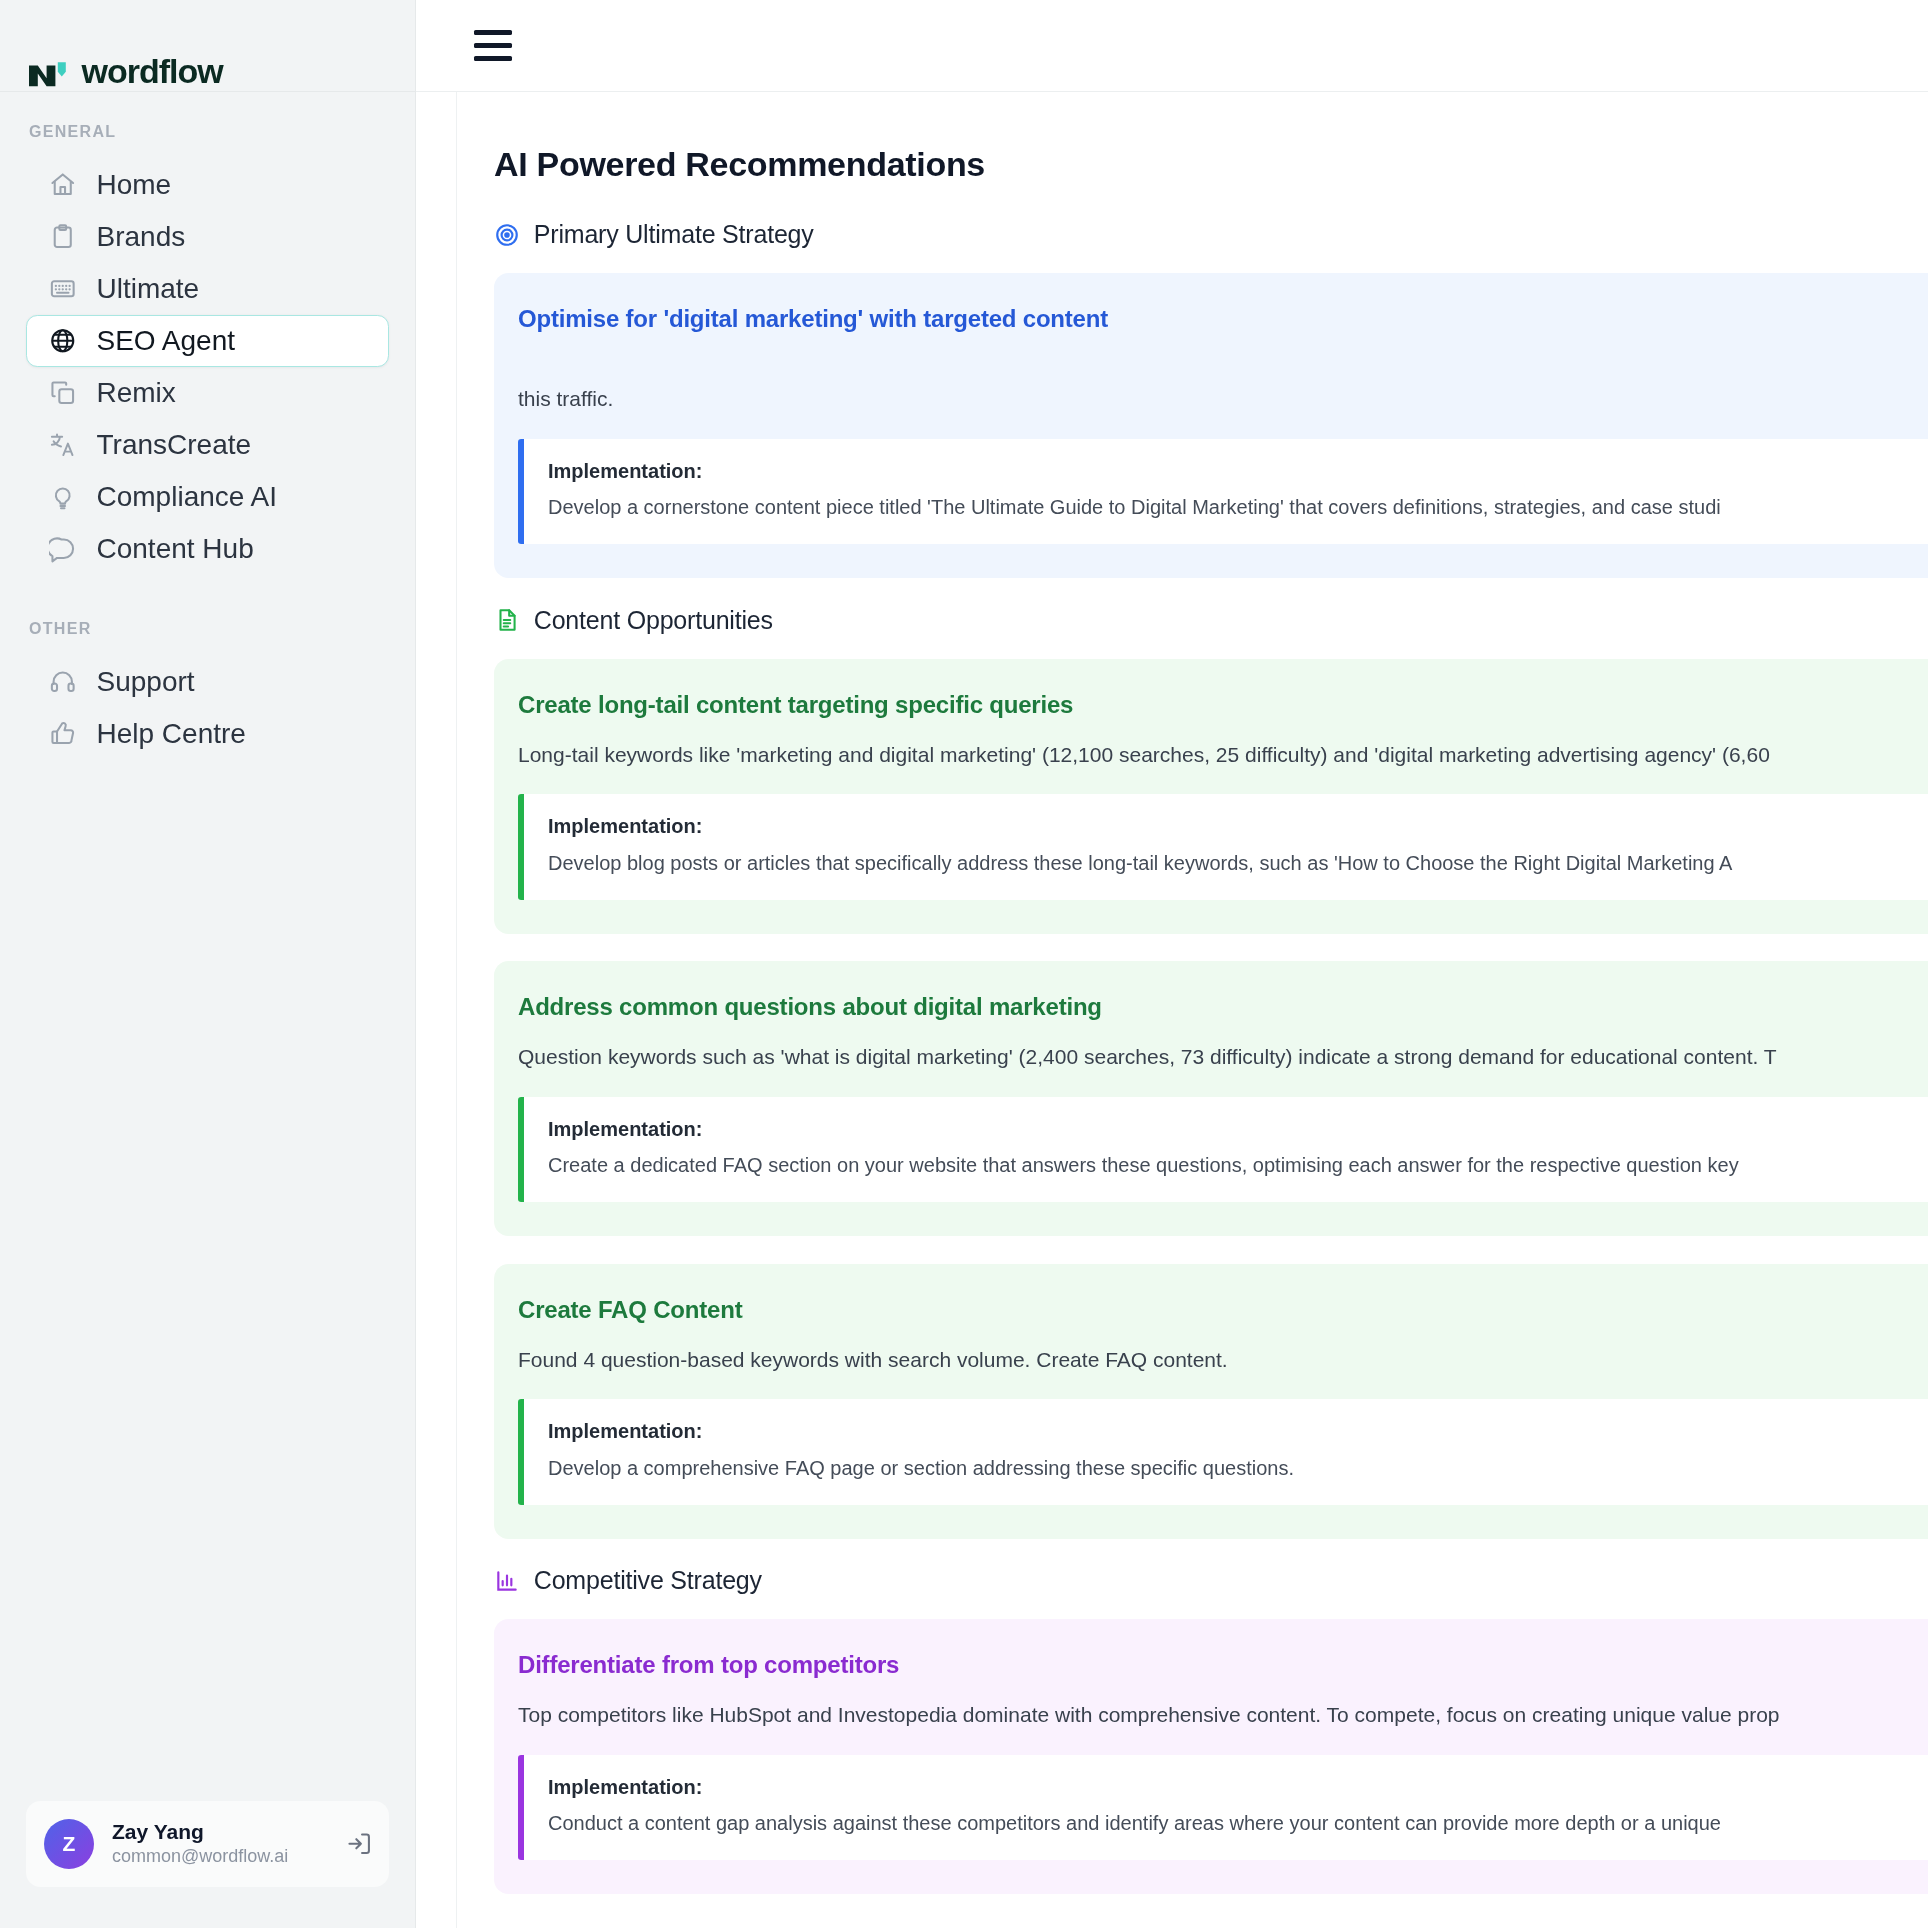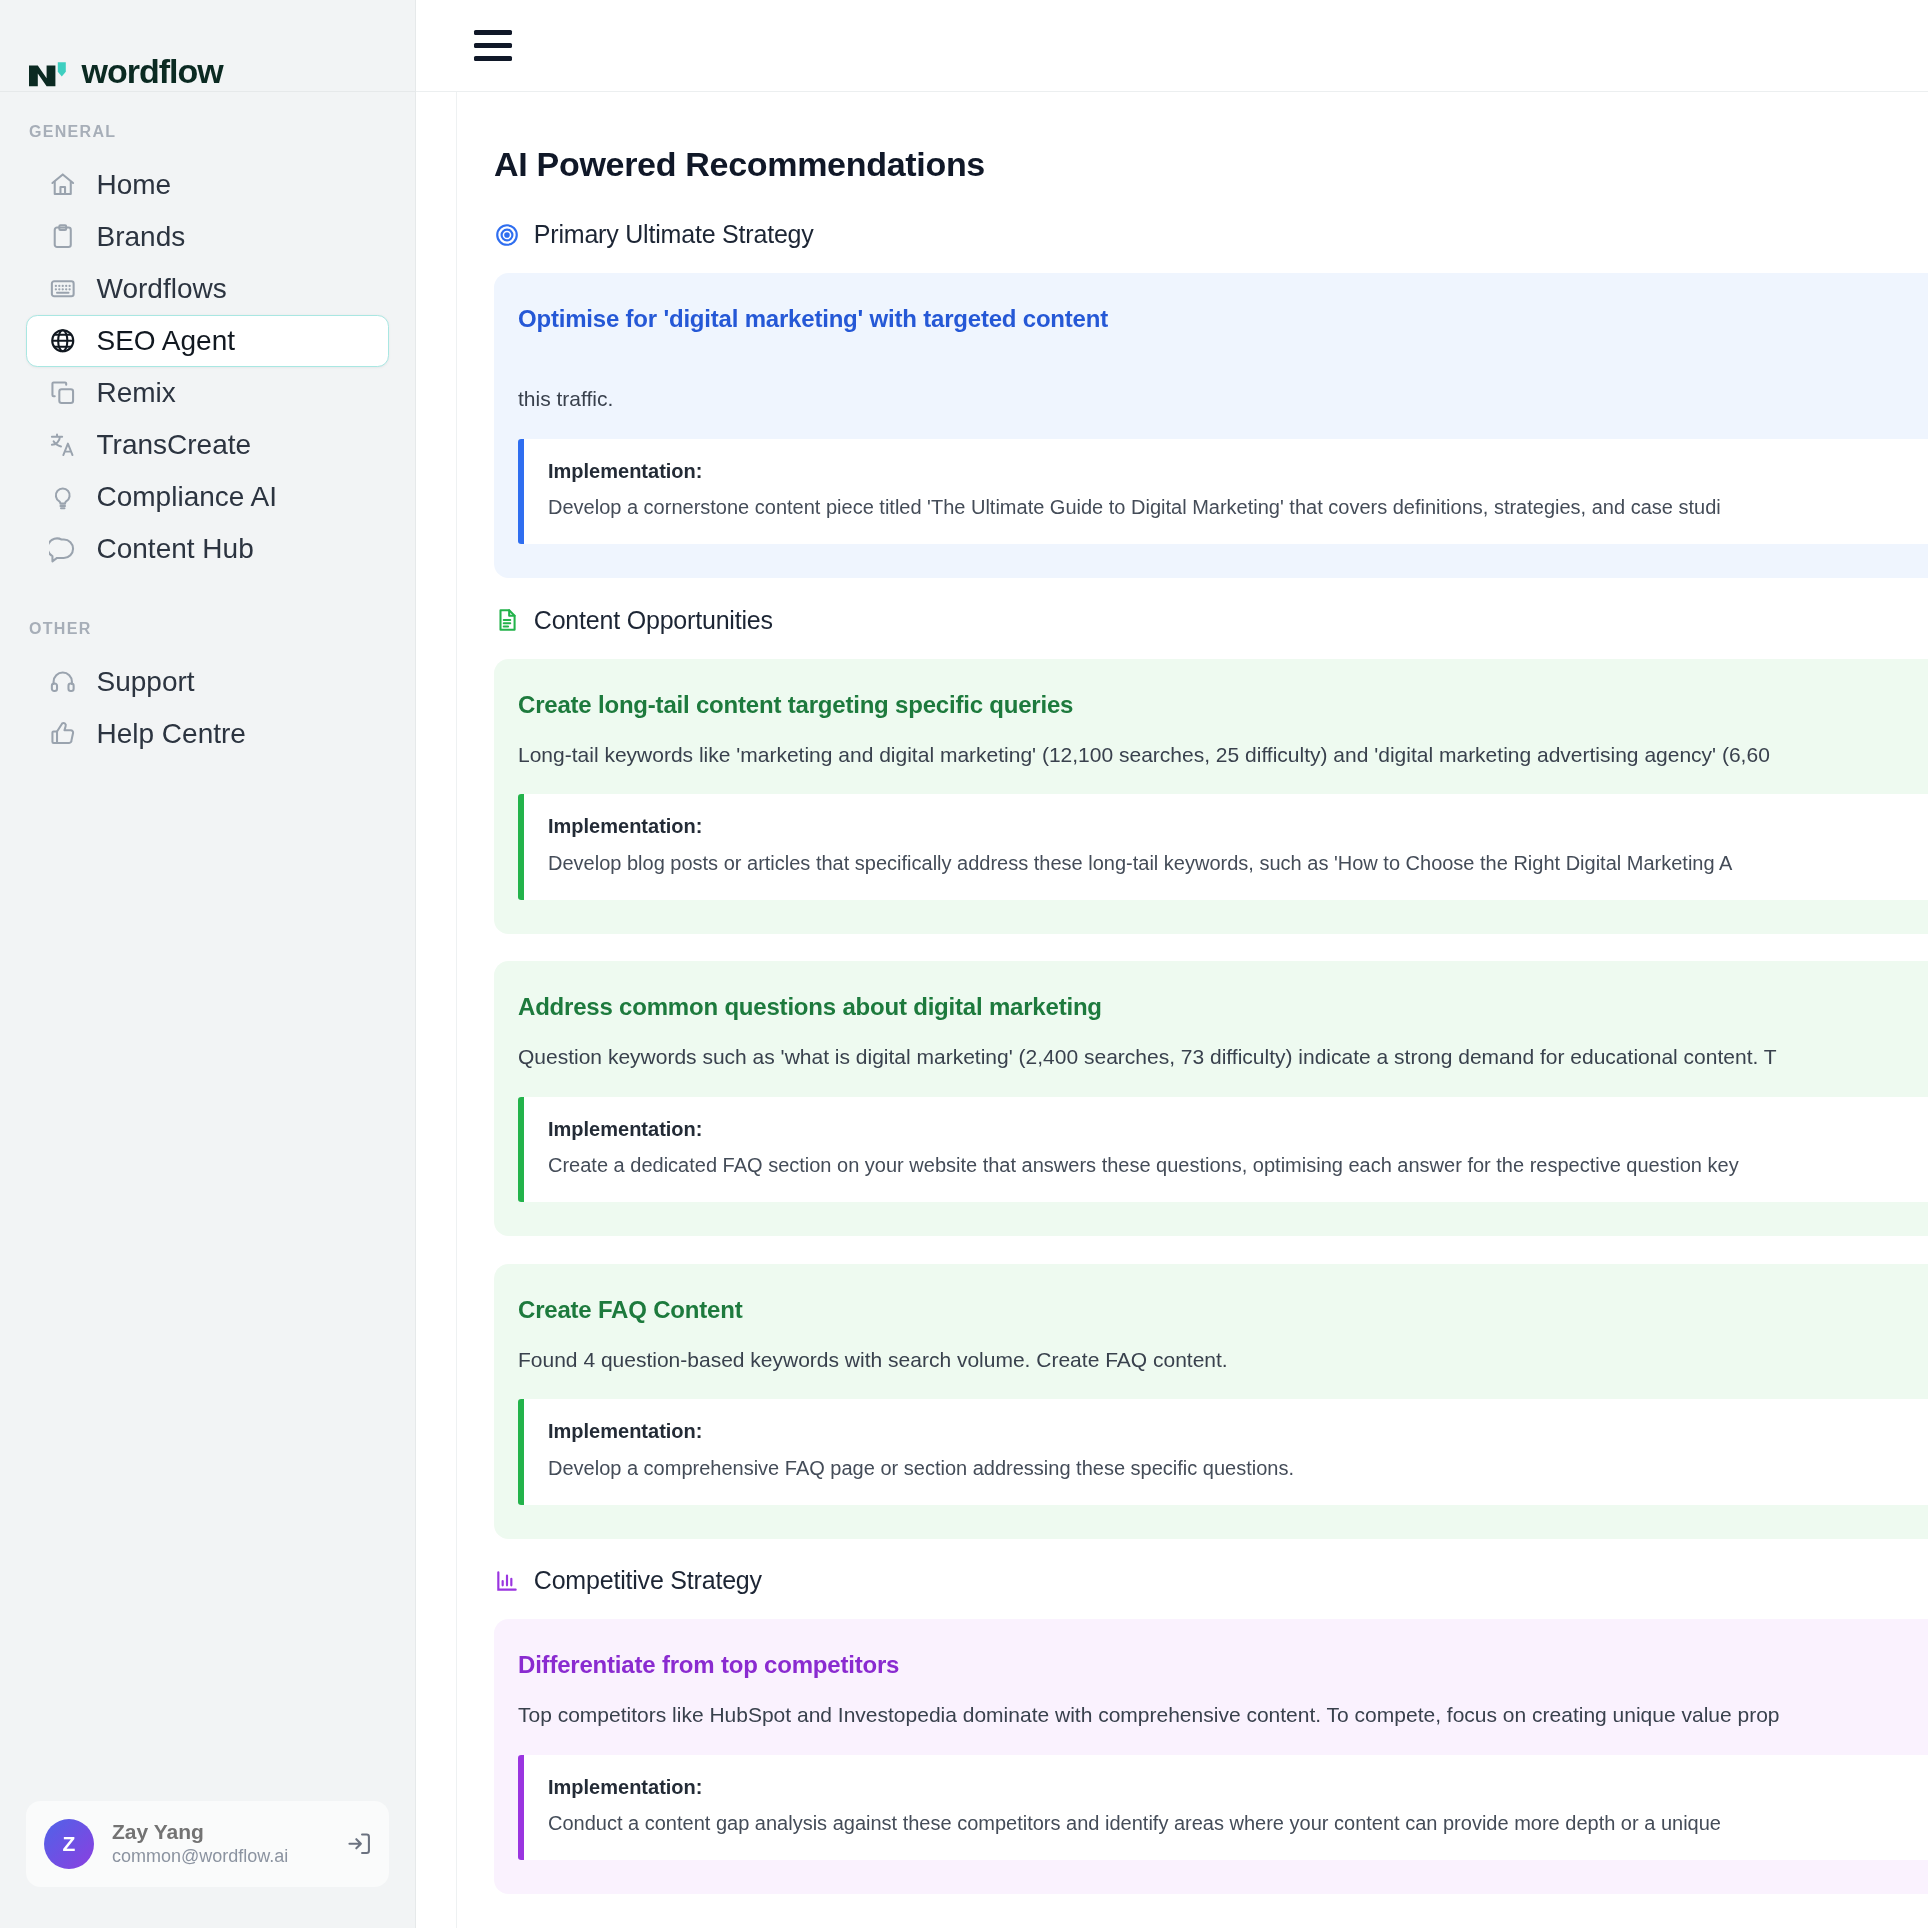--- a/index.html
+++ b/index.html
@@ -61,21 +61,21 @@
     padding: 18px 16px 18px 18px;
     height: 86px;
   }
   .avatar {
     width: 50px; height: 50px; min-width: 50px; border-radius: 50%;
     background: linear-gradient(135deg, #4f63e8 0%, #8b3fe0 100%);
     color: #fff; font-size: 21px; font-weight: 600;
     display: flex; align-items: center; justify-content: center;
   }
   .user-meta { flex: 1 1 auto; overflow: hidden; }
-  .user-name { font-size: 21px; font-weight: 700; color: #737373; line-height: 1.25; }
+  .user-name { font-size: 21px; font-weight: 700; color: #0f172a; line-height: 1.25; }
   .user-mail { font-size: 18px; color: #8b93a0; line-height: 1.3; white-space: nowrap; }
   .logout-icon svg { width: 27.5px; height: 27.5px; display:block; }
 
   
   .main { flex: 1 1 auto; height: 1928px; background: #ffffff; position: relative; }
   .topbar {
     height: 92px; background: #ffffff;
     border-bottom: 1.6px solid #eceff0;
     display: flex; align-items: center; padding-left: 58px;
   }
@@ -184,21 +184,21 @@
       </div>
 
       <div class="nav-item">
         <span class="nav-icon">
           <svg viewBox="0 0 24 24" fill="none" stroke="#9aa3ae" stroke-width="1.8" stroke-linejoin="round">
               <rect x="2.5" y="5.5" width="19" height="13" rx="2"></rect>
               <path d="M6 9.5h.01M9 9.5h.01M12 9.5h.01M15 9.5h.01M18 9.5h.01M6 12.5h.01M9 12.5h.01M12 12.5h.01M15 12.5h.01M18 12.5h.01" stroke-linecap="round" stroke-width="2"></path>
               <path d="M7 15.5h10" stroke-linecap="round"></path>
             </svg>
         </span>
-        <span class="label">Wordflows</span>
+        <span class="label">Ultimate</span>
       </div>
 
       <div class="nav-item active">
         <span class="nav-icon">
           <svg viewBox="0 0 24 24" fill="none" stroke="#111820" stroke-width="1.8">
               <circle cx="12" cy="12" r="9.2"></circle>
               <ellipse cx="12" cy="12" rx="4" ry="9.2"></ellipse>
               <path d="M3 12h18M4.6 6.8h14.8M4.6 17.2h14.8"></path>
             </svg>
         </span>

